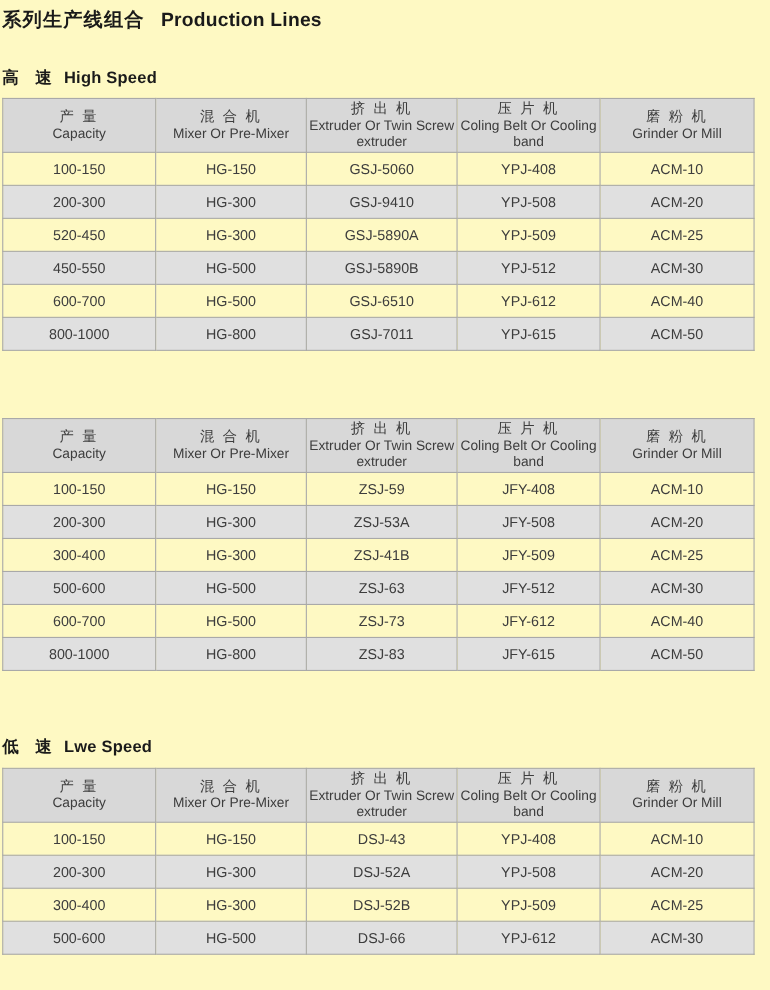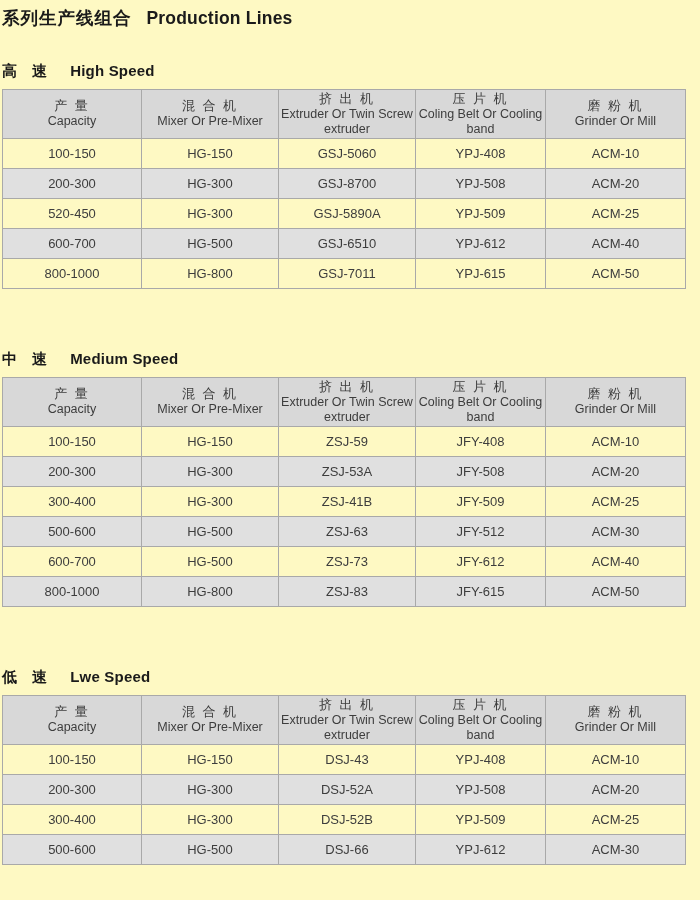--- a/index.html
+++ b/index.html
@@ -26,21 +26,21 @@
   }
   .doc-title .title-en { margin-left: 9px; letter-spacing: 0.2px; }
   .section { margin: 0 0 61px 0; }
   .section:last-child { margin-bottom: 0; }
   .section-heading {
     margin: 0 0 9px 0;
     font-size: 15px;
     font-weight: bold;
     line-height: 1.2;
   }
-  .section-heading .heading-en { margin-left: 19px; letter-spacing: 0.2px; }
+  .section-heading .heading-en { margin-left: 7px; letter-spacing: 0.2px; }
   table.prod-table {
     border-collapse: collapse;
     table-layout: fixed;
     width: 683px;
     border: 1px solid var(--border-dark, #8c8c8c);
     font-size: 13px;
     color: var(--cell-text, #3d3d3d);
   }
   table.prod-table th,
   table.prod-table td {
@@ -117,54 +117,57 @@
           <tr>
             <td>100-150</td>
             <td>HG-150</td>
             <td>GSJ-5060</td>
             <td>YPJ-408</td>
             <td>ACM-10</td>
           </tr>
           <tr>
             <td>200-300</td>
             <td>HG-300</td>
-            <td>GSJ-8700</td>
+            <td>GSJ-9410</td>
             <td>YPJ-508</td>
             <td>ACM-20</td>
           </tr>
           <tr>
             <td>520-450</td>
             <td>HG-300</td>
             <td>GSJ-5890A</td>
             <td>YPJ-509</td>
             <td>ACM-25</td>
+          </tr>
+          <tr>
+            <td>450-550</td>
+            <td>HG-500</td>
+            <td>GSJ-5890B</td>
+            <td>YPJ-512</td>
+            <td>ACM-30</td>
           </tr>
           <tr>
             <td>600-700</td>
             <td>HG-500</td>
             <td>GSJ-6510</td>
             <td>YPJ-612</td>
             <td>ACM-40</td>
           </tr>
           <tr>
             <td>800-1000</td>
             <td>HG-800</td>
             <td>GSJ-7011</td>
             <td>YPJ-615</td>
             <td>ACM-50</td>
           </tr>
         </tbody>
     </table>
   </div>
 
   <div class="section">
-    <h2 class="section-heading">
-      <span class="heading-zh">中　速</span>
-      <span class="heading-en">Medium Speed</span>
-    </h2>
     <table class="prod-table">
       <colgroup>
         <col style="width:139px">
           <col style="width:137px">
           <col style="width:137px">
           <col style="width:130px">
           <col style="width:140px">
       </colgroup>
       <thead>
           <tr>

